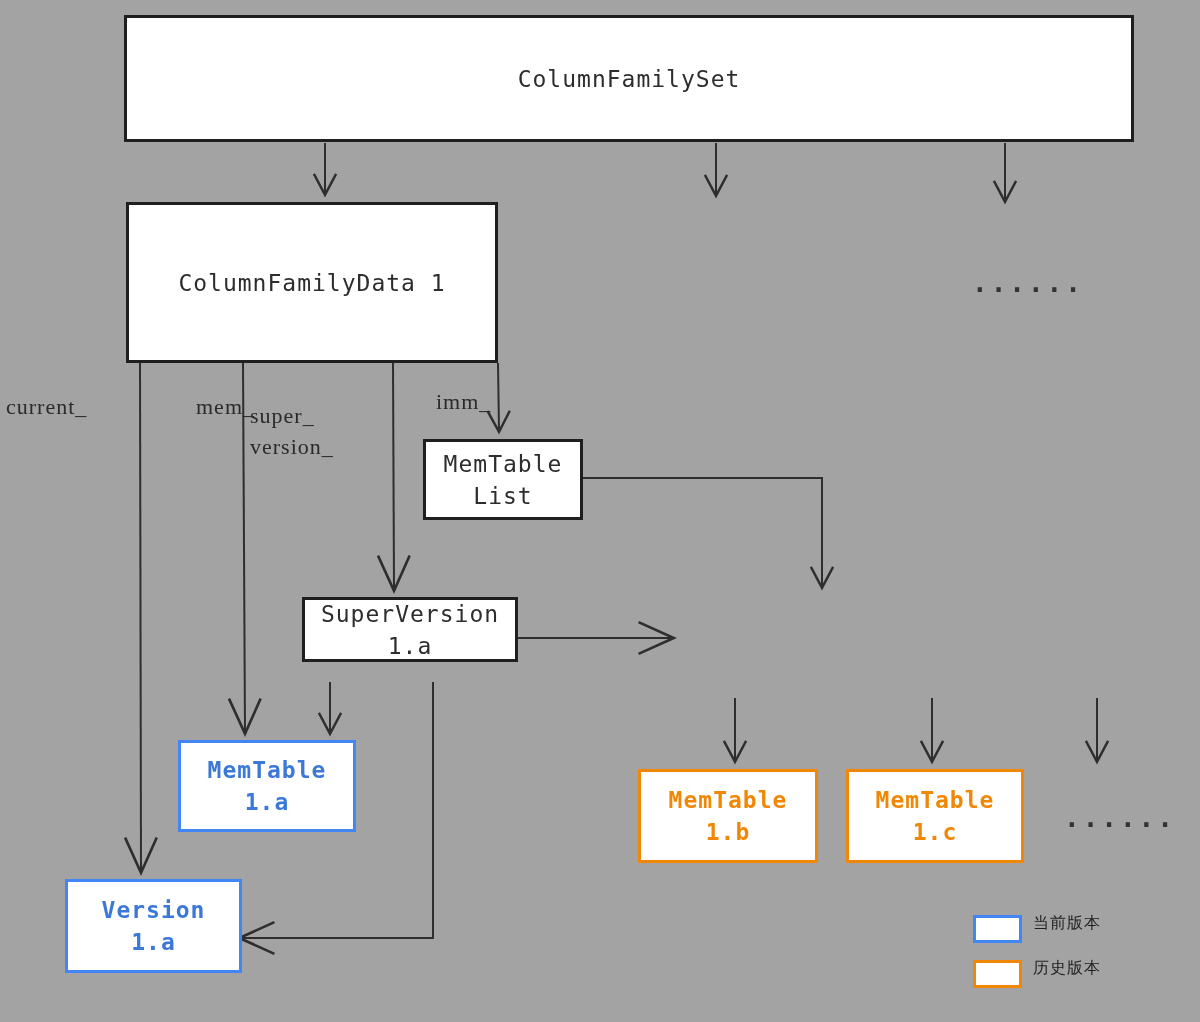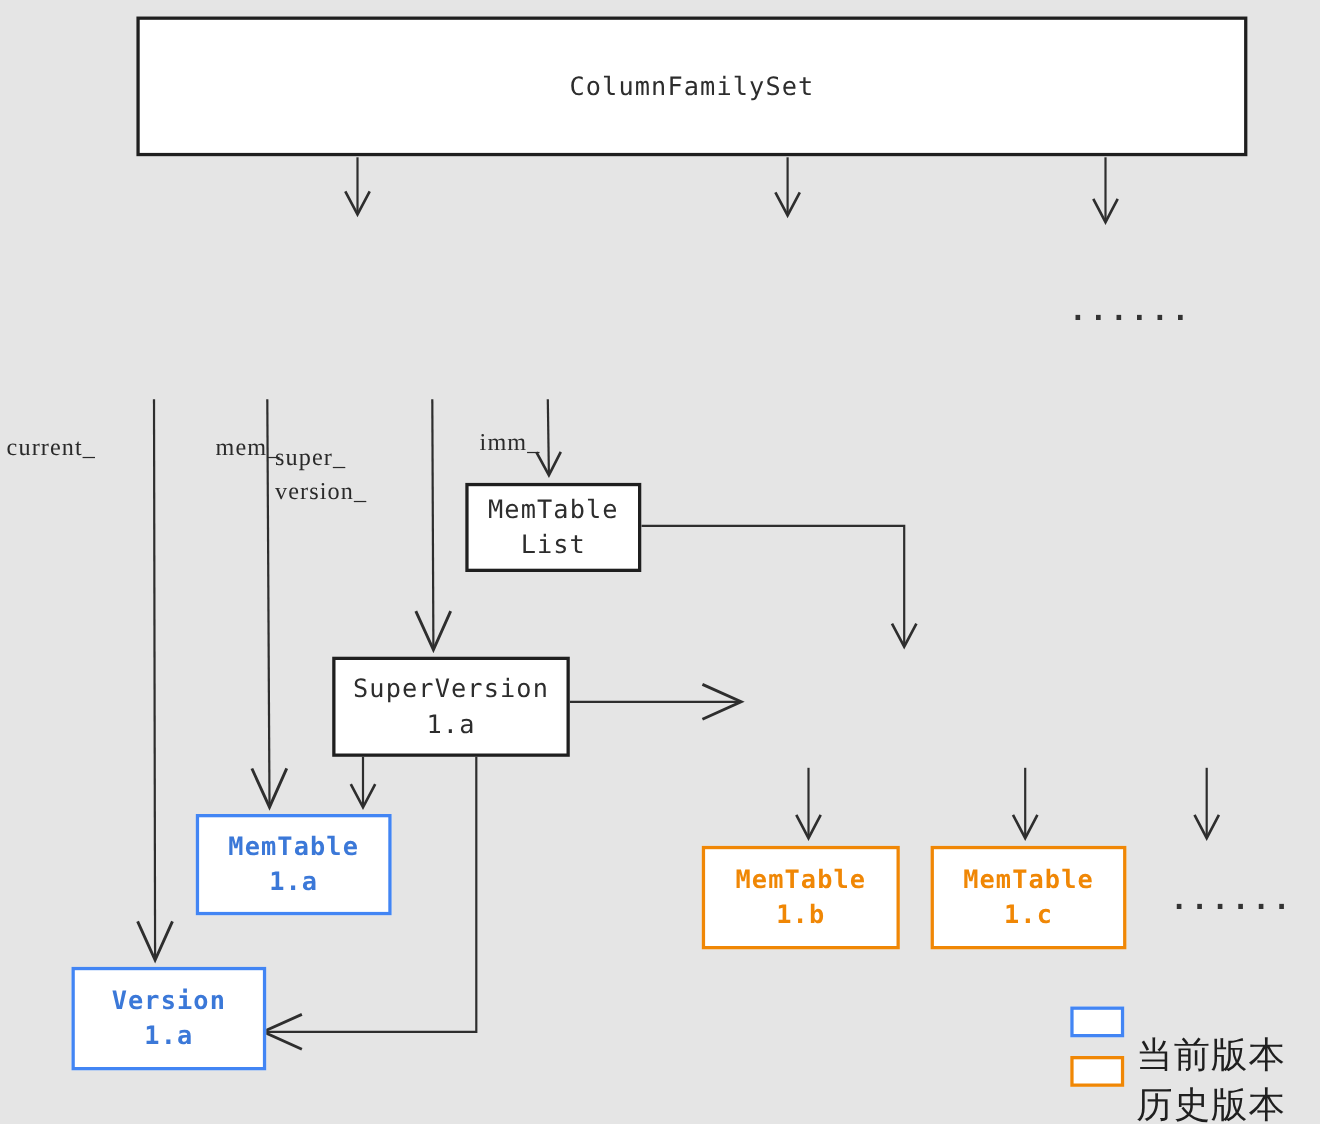--- a/index.html
+++ b/index.html
@@ -1,17 +1,17 @@
 <!DOCTYPE html>
 <html style="--blue: #4285F4; --blue-text: #3B78D8; --orange: #F08705; --orange-text: #F08705; --line: #1f1f1f;"><head>
 <meta charset="utf-8">
 <style>
   html,body{margin:0;padding:0;background:#ffffff;}
   .canvas{
-    position:relative;width:1200px;height:1022px;background:#e5e5e5;
+    position:relative;width:1200px;height:1022px;background:#a3a3a3;
     font-family:"DejaVu Sans Mono", monospace;overflow:hidden;
   }
   svg.wires{position:absolute;left:0;top:0;width:1200px;height:1022px;}
 
   .node{
     position:absolute;display:flex;align-items:center;justify-content:center;
     background:#ffffff;box-sizing:border-box;text-align:center;
   }
   .node .box-label{
     white-space:pre-line;line-height:32px;font-size:23px;
@@ -19,21 +19,21 @@
   }
   .dark{border:3px solid var(--line,#1f1f1f);color:#2d2d2d;}
   .blue{border:3px solid var(--blue,#4285F4);color:var(--blue-text,#3B78D8);font-weight:bold;}
   .orange{border:3px solid var(--orange,#F08705);color:var(--orange-text,#F08705);font-weight:bold;}
 
   
   .cfs {left:124px;top:15px; width:1010px;height:127px;}
   .cfd1{left:126px;top:202px;width:372px; height:161px;}
   .cfd2{left:537px;top:203px;width:373px; height:159px;}
   .mtl {left:423px;top:439px;width:160px; height:81px;}
-  .sv  {left:302px;top:597px;width:216px; height:91px;}
+  .sv  {left:302px;top:597px;width:216px; height:65px;}
   .mtv {left:681px;top:595px;width:452px; height:103px;}
   .mt1a{left:178px;top:740px;width:178px; height:92px;}
   .ver {left:53px; top:879px;width:177px; height:94px;margin-left:12px;}
   .mt1b{left:638px;top:769px;width:180px; height:94px;}
   .mt1c{left:846px;top:769px;width:178px; height:94px;}
 
   .edge-label{
     position:absolute;font-size:22px;color:#2a2a2a;letter-spacing:1px;
     white-space:pre-line;line-height:31px;font-family:Liberation Serif, serif;
   }
@@ -47,21 +47,21 @@
     letter-spacing:3px;font-family:"DejaVu Sans Mono",monospace;
   }
   .dots-top{left:972px;top:268px;}
   .dots-bottom{left:1064px;top:803px;}
 
   .legend-swatch{position:absolute;width:49px;height:28px;box-sizing:border-box;background:#fff;}
   .legend-swatch.blue-sw  {left:973px;top:915px;border:3px solid var(--blue,#4285F4);}
   .legend-swatch.orange-sw{left:973px;top:960px;border:3px solid var(--orange,#F08705);}
   .legend-label{
     position:absolute;font-family:"Liberation Sans",sans-serif;
-    font-size:33px;color:#1f1f1f;letter-spacing:1px;margin-top:24px;
+    font-size:16px;color:#1f1f1f;letter-spacing:1px;
   }
   .legend-label.l1{left:1033px;top:913px;}
   .legend-label.l2{left:1033px;top:958px;}
 </style>
 </head>
 <body>
 
 <div class="canvas">
 
   <svg class="wires" viewBox="0 0 1200 1022" fill="none" stroke="#2e2e2e" stroke-width="2">
@@ -89,20 +89,23 @@
     <line x1="330" y1="682" x2="330" y2="733" marker-end="url(#arrSm)"></line>
     <polyline points="433,682 433,938 241,938" marker-end="url(#arrLg)"></polyline>
 
     <line x1="735" y1="698" x2="735" y2="761" marker-end="url(#arrSm)"></line>
     <line x1="932" y1="698" x2="932" y2="761" marker-end="url(#arrSm)"></line>
     <line x1="1097" y1="698" x2="1097" y2="761" marker-end="url(#arrSm)"></line>
   </svg>
 
   <div class="node dark cfs">
     <span class="box-label">ColumnFamilySet</span>
+  </div>
+  <div class="node dark cfd1">
+    <span class="box-label">ColumnFamilyData 1</span>
   </div>
   <div class="node dark mtl">
     <span class="box-label">MemTable
 List</span>
   </div>
   <div class="node dark sv">
     <span class="box-label">SuperVersion
 1.a</span>
   </div>
   <div class="node blue mt1a">

